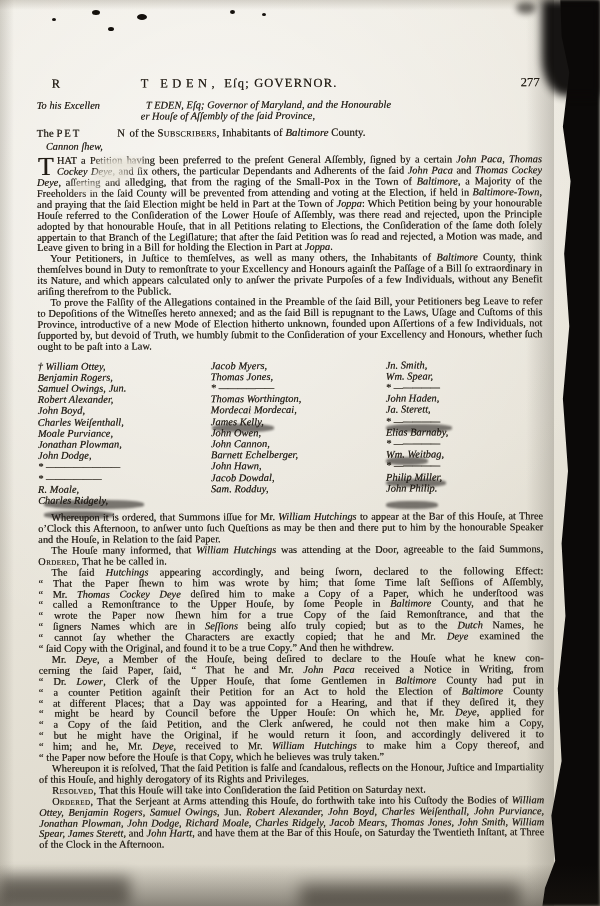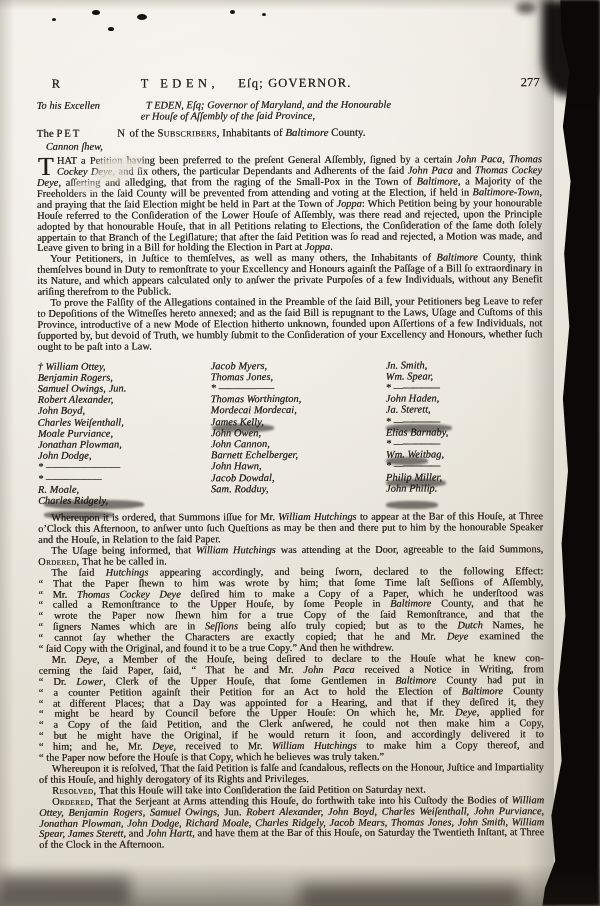--- a/index.html
+++ b/index.html
@@ -9,21 +9,21 @@
       radial-gradient(120% 90% at 35% 22%, rgba(255,255,255,.55) 0%, rgba(255,255,255,0) 58%),
       linear-gradient(160deg,#f0ede5 0%,#e7e3d8 55%,#d8d3c5 100%);}
   .content{position:absolute;left:38px;top:76px;width:505px;color:#211c14;
     font-family:"Liberation Serif","DejaVu Serif",serif;font-size:10.3px;line-height:10.9px;
     text-align:justify;letter-spacing:.05px;transform:rotate(-0.2deg);
     text-shadow:0 0 .35px rgba(30,24,16,.55);-webkit-text-stroke:.15px rgba(32,26,18,.45);}
   .header{position:relative;height:15px;margin-bottom:8px;font-size:12.5px;line-height:14px;text-align:left}
   .h-left{position:absolute;left:15px;top:0}
   .h-mid{position:absolute;left:104px;top:0;white-space:nowrap}
   .h-name{letter-spacing:4.5px}
-  .h-esq{letter-spacing:1.2px;margin-left:19px}
+  .h-esq{letter-spacing:1.2px;margin-left:5px}
   .h-num{position:absolute;right:2px;top:0}
   .addr{font-style:italic;text-align:left;line-height:11.2px}
   .addr2{padding-left:104px}
   .pet-line{text-align:left;margin-top:6px;margin-bottom:3px;font-size:10.8px}
   .humbly{font-style:italic;text-align:left;text-indent:9px;margin-bottom:3px}
   .para{text-align:justify}
   .indent{text-indent:13px}
   .dropcap{float:left;font-size:26px;line-height:20px;padding:1px 3px 0 1px}
   .sigs{display:flex;margin:8px 0 7px 0;font-style:italic;text-align:left;line-height:11.2px;font-size:10.4px}
   .sig-col{width:173px}
@@ -132,21 +132,21 @@
           <div class="sig-row">Elias Barnaby,</div>
           <div class="sig-row">* —————</div>
           <div class="sig-row">Wm. Weitbag,</div>
           <div class="sig-row">* —————</div>
           <div class="sig-row">Philip Miller,</div>
           <div class="sig-row">John Philip.</div>
         </div>
     </div>
 
     <div class="para indent"><span>Whereupon it is ordered, that Summons iſſue for Mr. </span><span class="f-i">William Hutchings</span><span> to appear at the Bar of this Houſe, at Three o’Clock this Afternoon, to anſwer unto ſuch Queſtions as may be then and there put to him by the honourable Speaker and the Houſe, in Relation to the ſaid Paper.</span></div>
-    <div class="para indent"><span>The Uſage being informed, that </span><span class="f-i">William Hutchings</span><span> was attending at the Door, agreeable to the ſaid Summons, </span><span class="f-sc">Ordered,</span><span> That he be called in.</span></div>
+    <div class="para indent"><span>The Houſe many informed, that </span><span class="f-i">William Hutchings</span><span> was attending at the Door, agreeable to the ſaid Summons, </span><span class="f-sc">Ordered,</span><span> That he be called in.</span></div>
 
     <div class="para-lines">
         <div class="qline"><span>The ſaid </span><span class="f-i">Hutchings</span><span> appearing accordingly, and being ſworn, declared to the following Effect:</span></div>
         <div class="qline"><span>“ That the Paper ſhewn to him was wrote by him; that ſome Time laſt Seſſions of Aſſembly,</span></div>
         <div class="qline"><span>“ Mr. </span><span class="f-i">Thomas Cockey Deye</span><span> deſired him to make a Copy of a Paper, which he underſtood was</span></div>
         <div class="qline"><span>“ called a Remonſtrance to the Upper Houſe, by ſome People in </span><span class="f-i">Baltimore</span><span> County, and that he</span></div>
         <div class="qline"><span>“ wrote the Paper now ſhewn him for a true Copy of the ſaid Remonſtrance, and that the</span></div>
         <div class="qline"><span>“ ſigners Names which are in </span><span class="f-i">Seſſions</span><span> being alſo truly copied; but as to the </span><span class="f-i">Dutch</span><span> Names, he</span></div>
         <div class="qline"><span>“ cannot ſay whether the Characters are exactly copied; that he and Mr. </span><span class="f-i">Deye</span><span> examined the</span></div>
         <div class="qline"><span>“ ſaid Copy with the Original, and found it to be a true Copy.”  And then he withdrew.</span></div>

